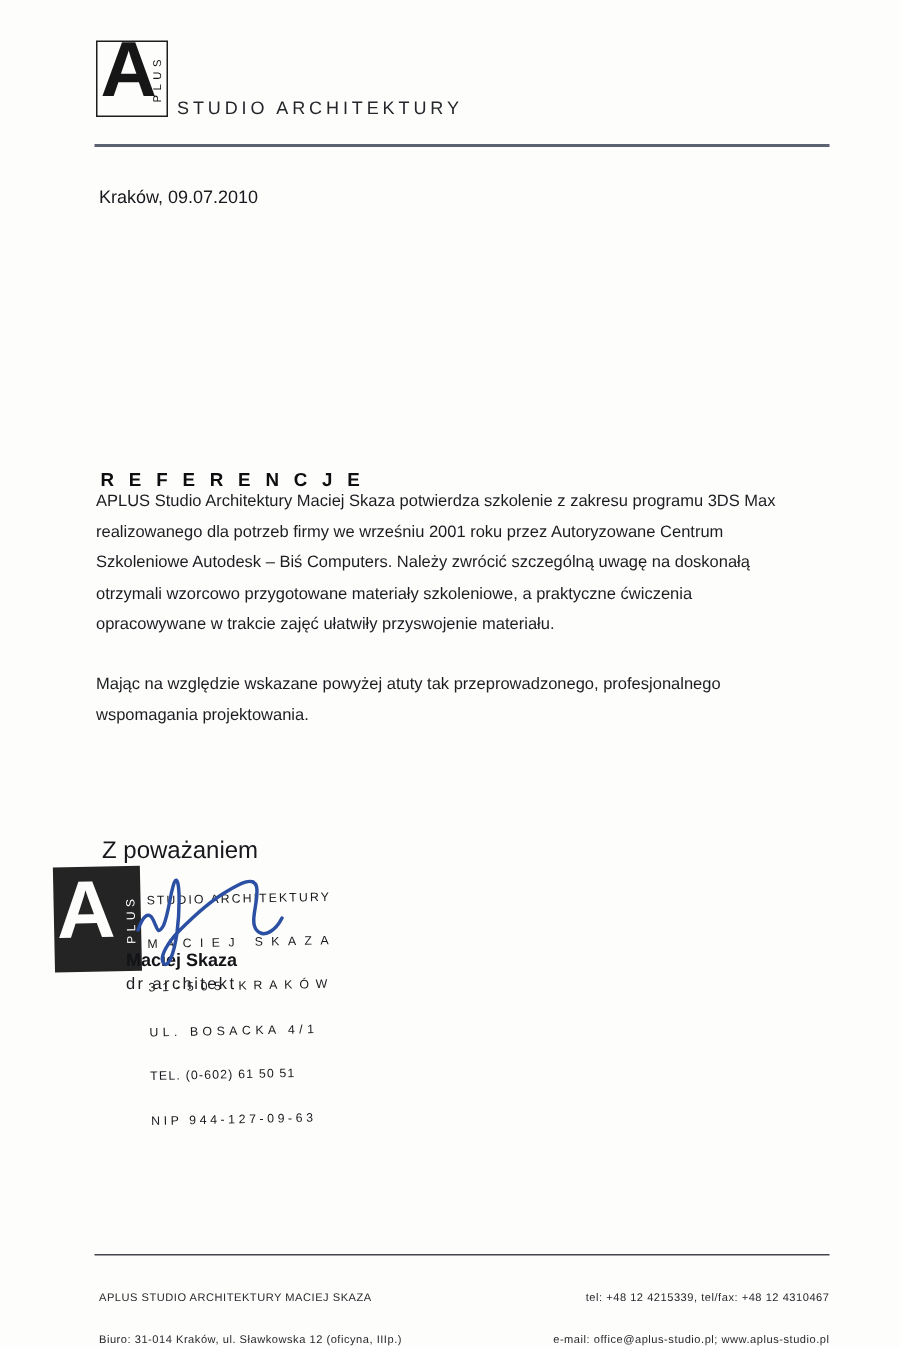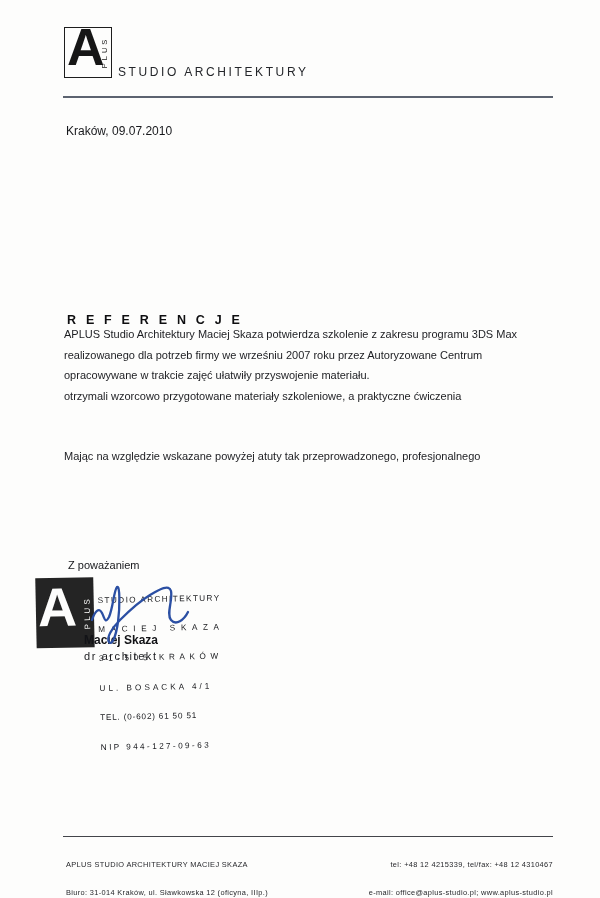--- a/index.html
+++ b/index.html
@@ -49,21 +49,21 @@
     font-size:12.5px;font-weight:700;letter-spacing:3.2px;color:#0e0e10;
     white-space:pre;
     margin-top:42px;
   }
   
   .para{position:absolute;left:64px;font-size:11px;line-height:20.5px;color:#1c1d21;}
   .p1{top:324px;}
   .p2{top:446px;}
   .line{white-space:pre;}
   
-  .salutation{position:absolute;left:68px;top:559px;font-size:11px;color:#17181c;}
+  .salutation{position:absolute;left:68px;top:559px;font-size:16px;color:#17181c;}
   .stamp{
     position:absolute;left:36px;top:574px;width:225px;height:80px;
     transform:rotate(-1.2deg);
   }
   .stamp-logo{
     position:absolute;left:0;top:2px;width:58px;height:70px;
     background:#141414;opacity:.93;
   }
   .stamp-a{
     position:absolute;left:2px;top:2px;
@@ -114,27 +114,29 @@
     </span>
   </div>
   <div class="brand">STUDIO ARCHITEKTURY</div>
   <div class="rule-top"></div>
 
   <div class="date">Kraków, 09.07.2010</div>
   <div class="title">R E F E R E N C J E</div>
 
   <div class="para p1">
     <div class="line">APLUS Studio Architektury Maciej Skaza potwierdza szkolenie z zakresu programu 3DS Max</div>
-    <div class="line">realizowanego dla potrzeb firmy we wrześniu 2007 roku przez Autoryzowane Centrum</div>
+    <div class="line">realizowanego dla potrzeb firmy we wrześniu 2001 roku przez Autoryzowane Centrum</div>
+    <div class="line">Szkoleniowe Autodesk – Biś Computers. Należy zwrócić szczególną uwagę na doskonałą</div>
+    <div class="line">otrzymali wzorcowo przygotowane materiały szkoleniowe, a praktyczne ćwiczenia</div>
     <div class="line">opracowywane w trakcie zajęć ułatwiły przyswojenie materiału.</div>
-    <div class="line">otrzymali wzorcowo przygotowane materiały szkoleniowe, a praktyczne ćwiczenia</div>
   </div>
 
   <div class="para p2">
     <div class="line">Mając na względzie wskazane powyżej atuty tak przeprowadzonego, profesjonalnego</div>
+    <div class="line">wspomagania projektowania.</div>
   </div>
 
   <div class="salutation">Z poważaniem</div>
 
   <div class="stamp">
     <div class="stamp-logo">
       <span class="stamp-a">A</span>
       <span class="vcol">
         <span class="vtext">PLUS</span>
       </span>

